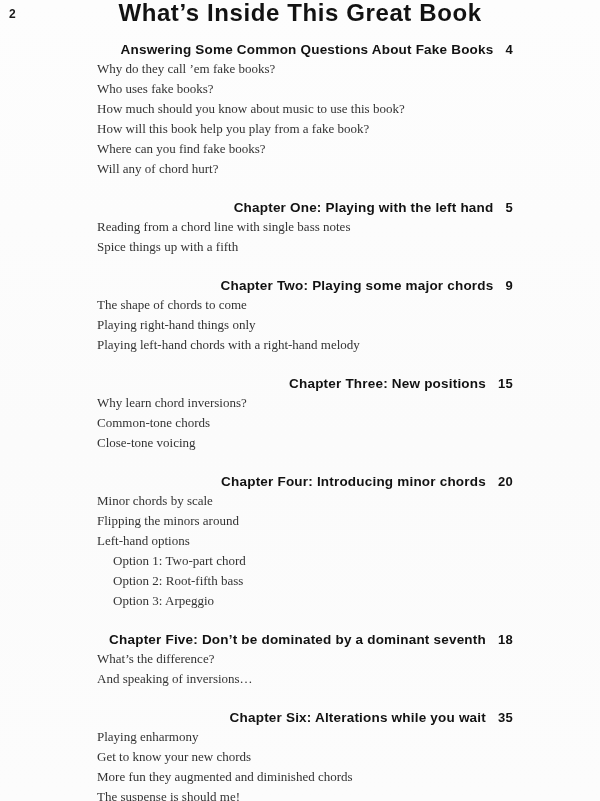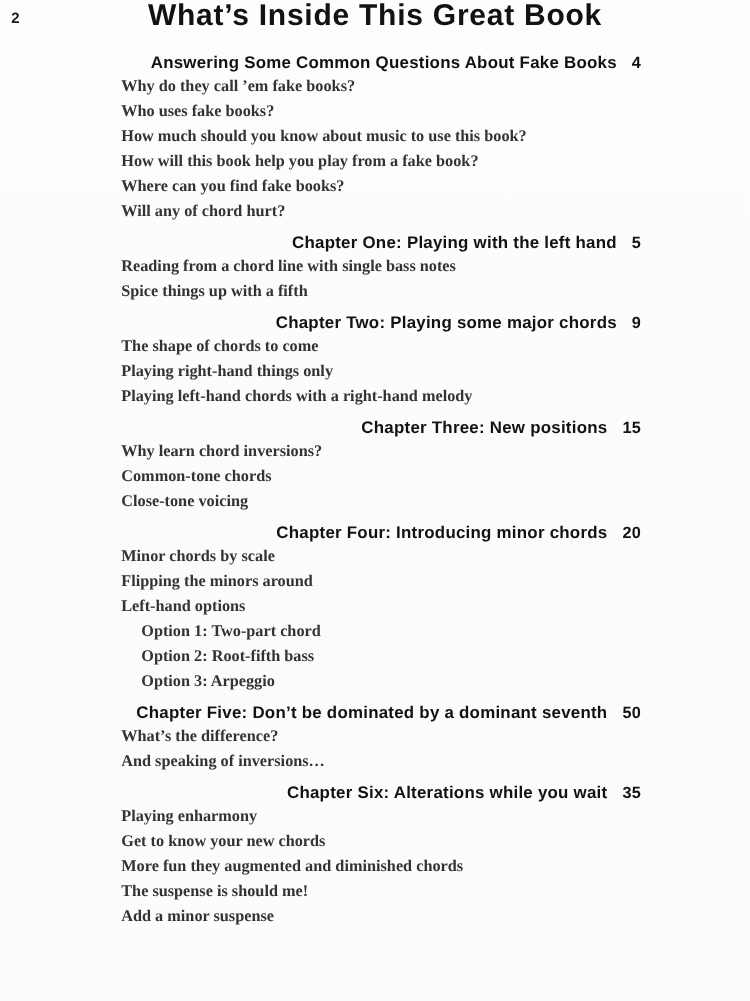--- a/index.html
+++ b/index.html
@@ -34,21 +34,21 @@
     font-size: 24px;
     font-weight: bold;
     color: #121212;
     letter-spacing: 0.6px;
     line-height: 25px;
   }
   .toc {
     margin: 16px 87px 0 80px;
   }
   .section {
-    margin-top: 6px;
+    margin-top: 20px;
   }
   .section:first-child {
     margin-top: 0;
   }
   .section-head {
     display: flex;
     justify-content: flex-end;
     align-items: baseline;
     font-weight: bold;
     font-size: 13.5px;
@@ -61,21 +61,20 @@
     flex: 0 1 auto;
   }
   .section-head .sec-page {
     flex: 0 0 auto;
     font-size: 13px;
     letter-spacing: 0.3px;
     padding-left: 12px;
   }
   .items {
     margin: 0;
-    font-weight: bold;
   }
   .item {
     font-family: "Liberation Serif", serif;
     font-size: 13px;
     line-height: 20px;
     color: #333333;
     padding-left: 17px;
     white-space: nowrap;
   }
   .item.level-2 {
@@ -152,21 +151,21 @@
           <div class="item level-1">Left-hand options</div>
           <div class="item level-2">Option 1: Two-part chord</div>
           <div class="item level-2">Option 2: Root-fifth bass</div>
           <div class="item level-2">Option 3: Arpeggio</div>
         </div>
   </div>
 
   <div class="section">
     <div class="section-head">
       <span class="sec-title">Chapter Five: Don’t be dominated by a dominant seventh</span>
-      <span class="sec-page">50</span>
+      <span class="sec-page">18</span>
     </div>
     <div class="items">
           <div class="item level-1">What’s the difference?</div>
           <div class="item level-1">And speaking of inversions…</div>
         </div>
   </div>
 
   <div class="section">
     <div class="section-head">
       <span class="sec-title">Chapter Six: Alterations while you wait</span>

